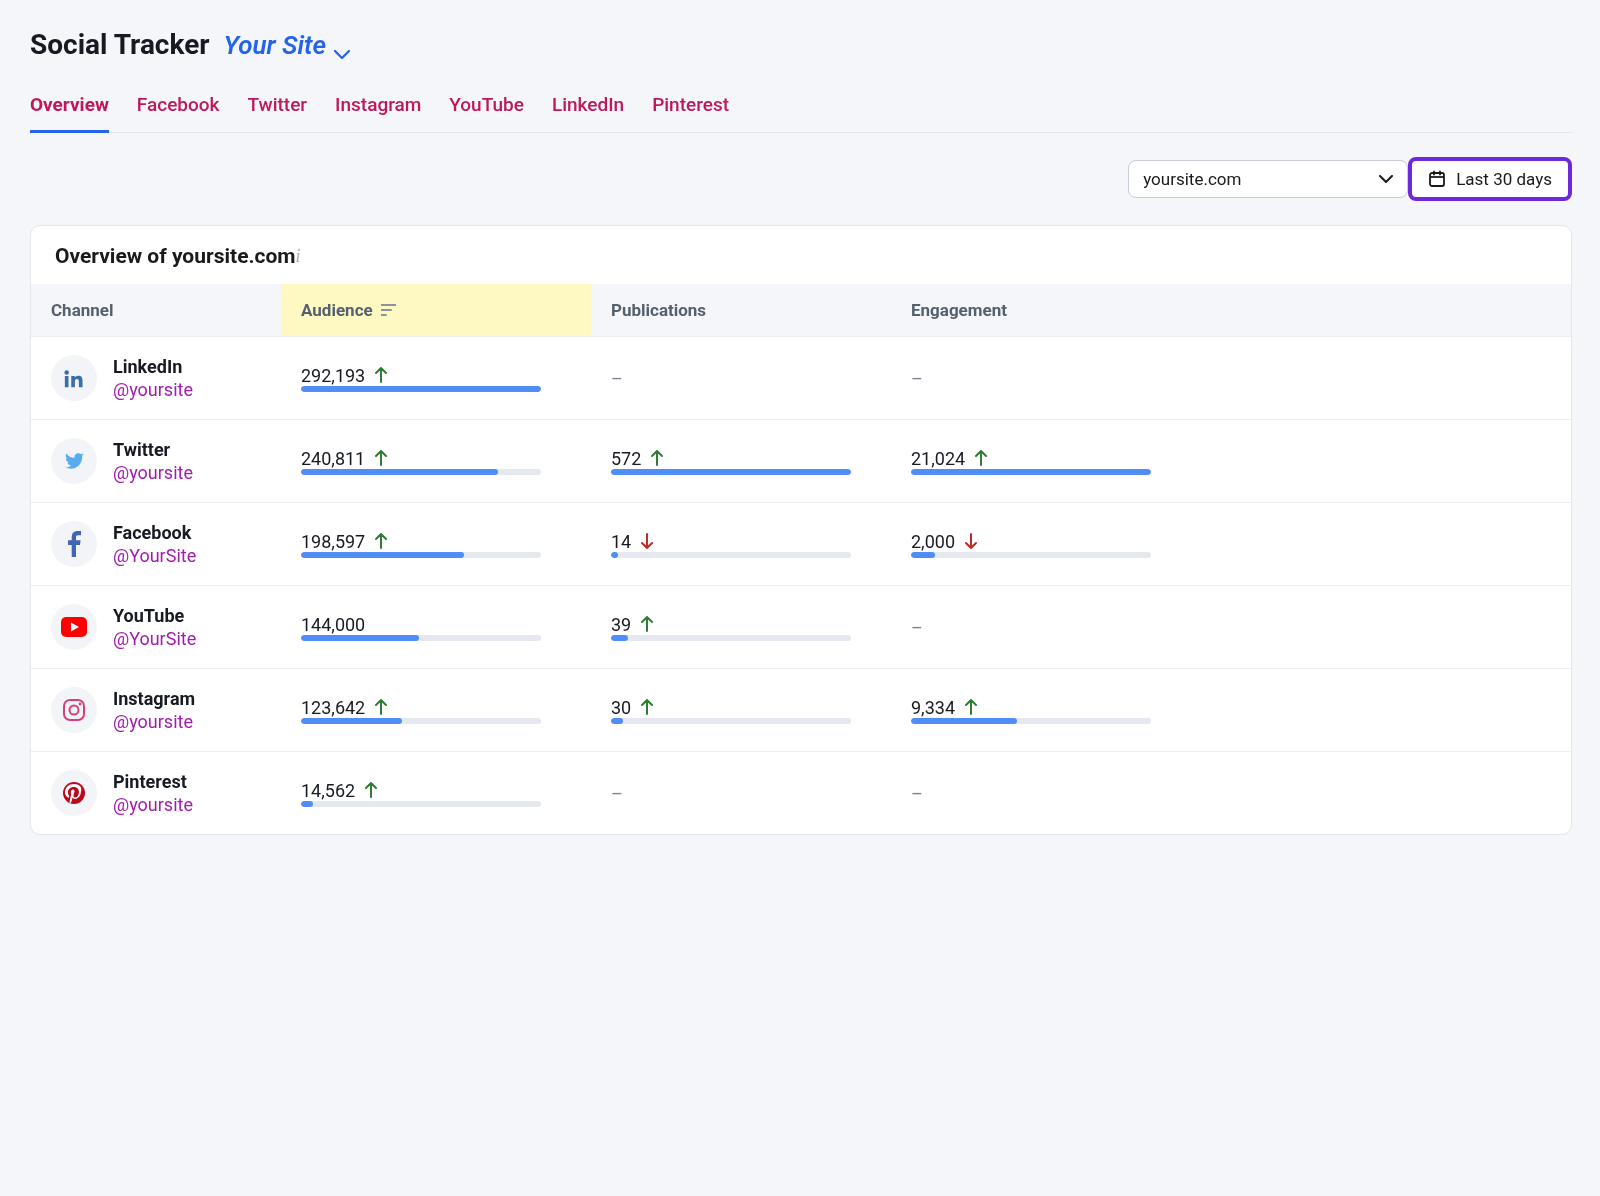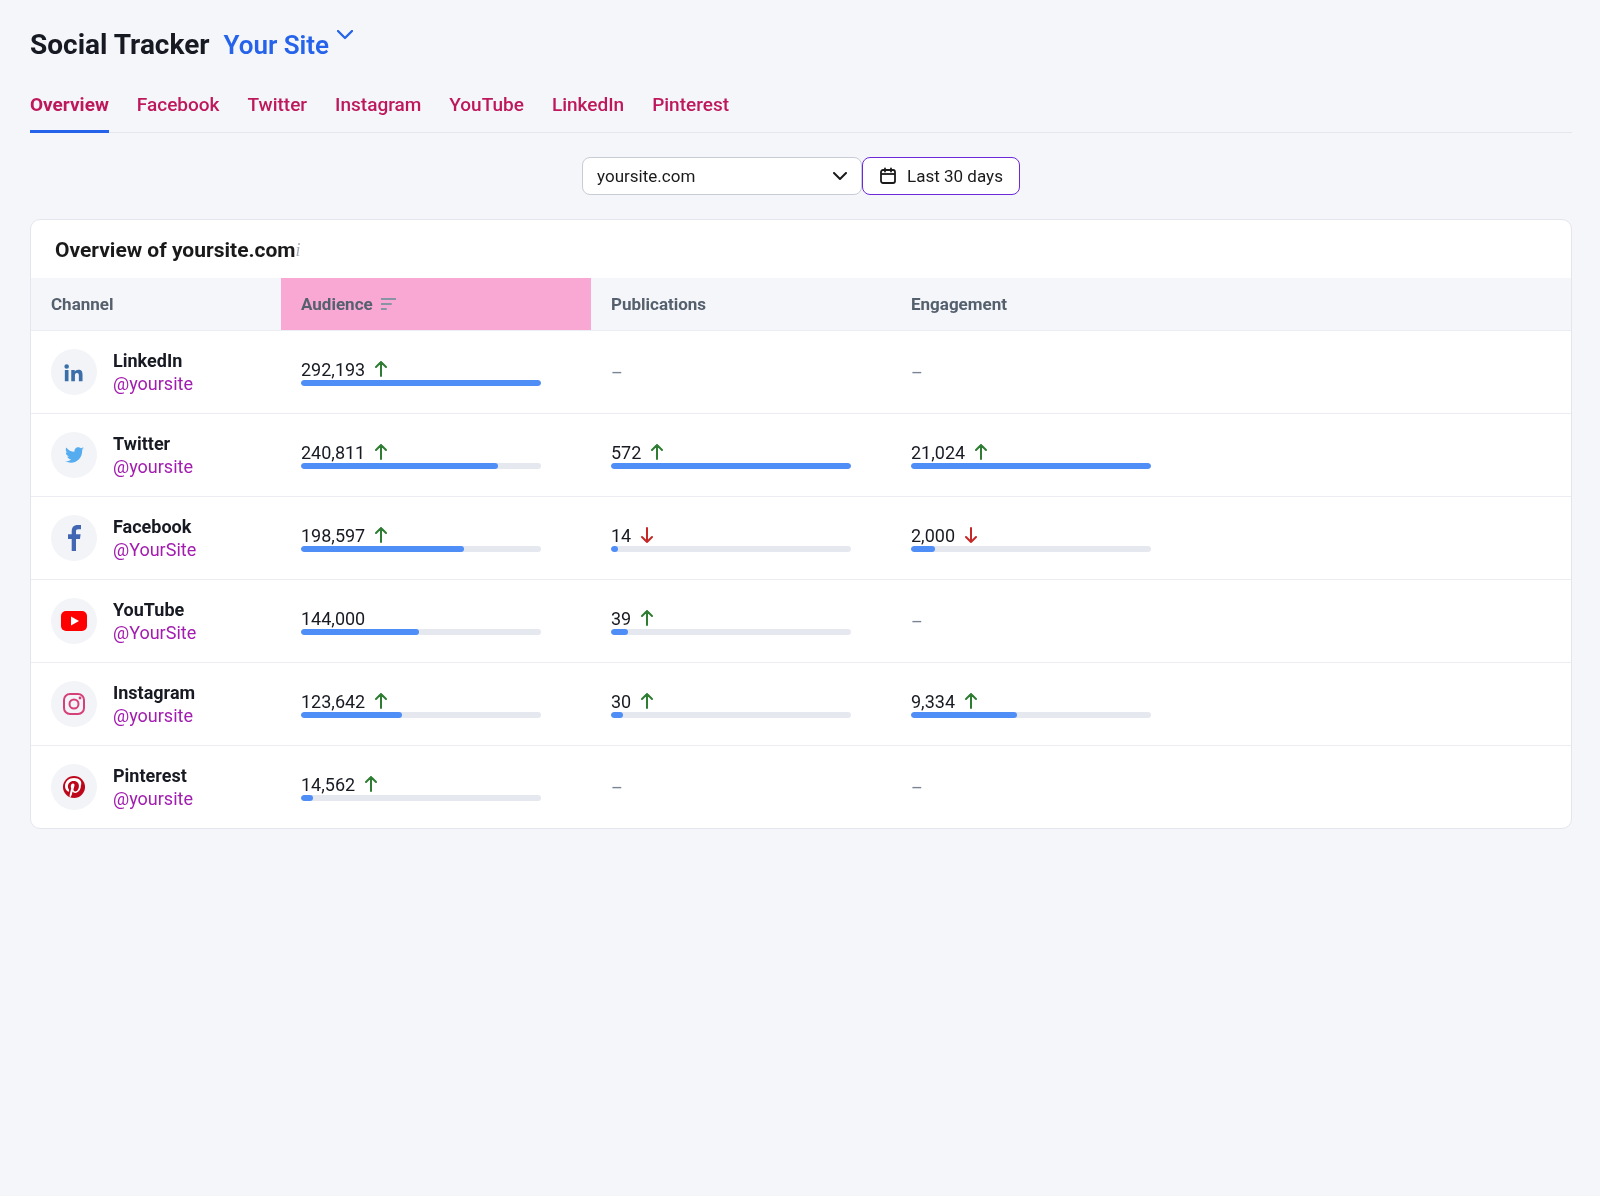--- a/index.html
+++ b/index.html
@@ -18,26 +18,27 @@
     gap: 14px;
     margin-bottom: 26px;
   }
   .titlebar h1 {
     font-size: 28px;
     font-weight: 700;
     color: #171a22;
   }
   .site-selector {
     display: flex;
-    align-items: flex-start;
+    align-items: flex-end;
     gap: 8px;
     font-size: 26px;
     font-weight: 600;
     color: #2563eb;
     cursor: pointer;
+    font-style: italic;
   }
   .tabs {
     display: flex;
     gap: 28px;
     border-bottom: 1px solid #e3e6ec;
     margin-bottom: 24px;
   }
   .tab {
     font-size: 19px;
     font-weight: 500;
@@ -46,39 +47,39 @@
     cursor: pointer;
     border-bottom: 3px solid transparent;
     margin-bottom: -1px;
   }
   .tab.active {
     font-weight: 700;
     border-bottom-color: #2563eb;
   }
   .controls {
     display: flex;
-    justify-content: center;
+    justify-content: flex-end;
     align-items: center;
     margin-bottom: 24px;
   }
   .select-box {
     background: #fff;
     border: 1px solid #c7ccd6;
     border-radius: 8px;
     padding: 8px 14px;
     font-size: 17px;
     display: flex;
     align-items: center;
     justify-content: space-between;
     width: 280px;
     cursor: pointer;
   }
   .date-box {
     background: #fff;
-    border: 1px solid #6d28d9;
+    border: 4px solid #6d28d9;
     border-radius: 8px;
     padding: 8px 16px;
     font-size: 17px;
     display: flex;
     align-items: center;
     gap: 10px;
     cursor: pointer;
   }
   .panel {
     background: #fff;
@@ -108,21 +109,21 @@
   }
   .grid-header .cell {
     padding: 16px 20px;
     font-size: 17px;
     color: #55606e;
     display: flex;
     align-items: center;
     gap: 8px;
   }
   .grid-header .cell.sorted {
-    background: #f9a8d4;
+    background: #fef9c3;
   }
   .sort-icon { color: #8a93a3; }
   .row {
     display: grid;
     grid-template-columns: 250px 310px 300px 1fr;
     border-top: 1px solid #ebedf2;
     padding: 14px 0;
   }
   .channel-cell {
     display: flex;

